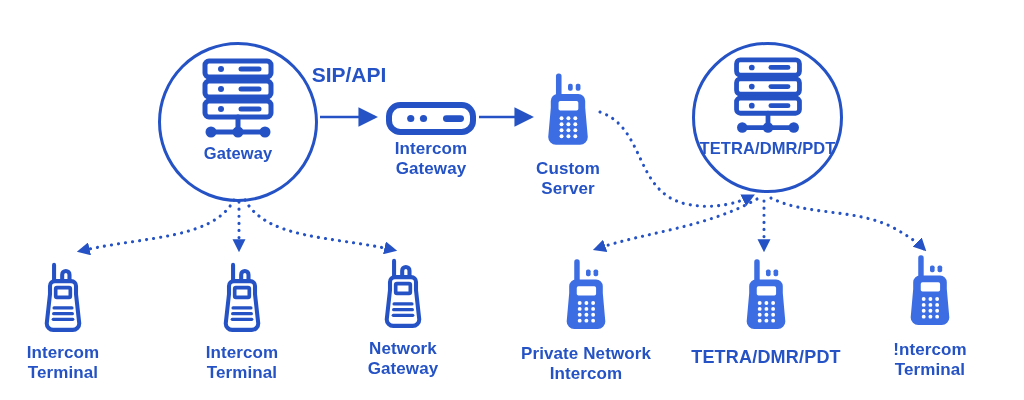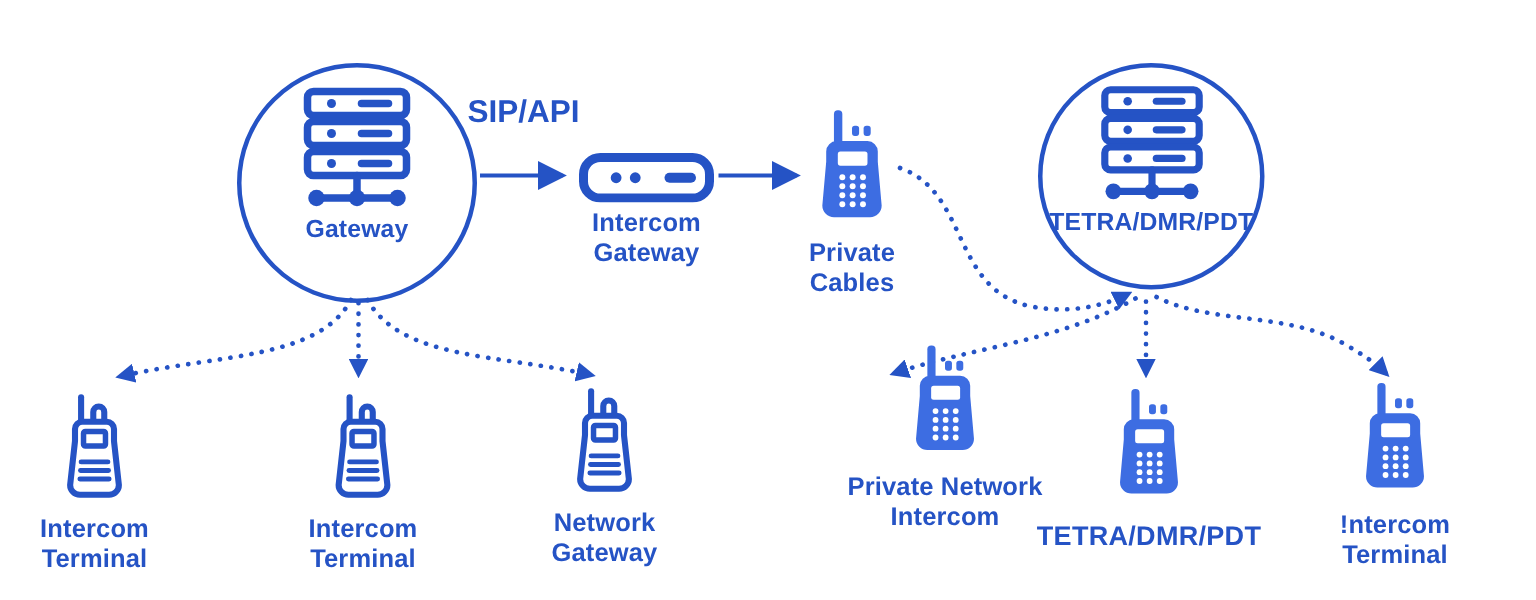--- a/index.html
+++ b/index.html
@@ -122,21 +122,21 @@
           <circle cx="28.5" cy="63" r="2.3"></circle>
           <circle cx="36.5" cy="63" r="2.3"></circle>
         <circle cx="20.5" cy="70" r="2.3"></circle>
           <circle cx="28.5" cy="70" r="2.3"></circle>
           <circle cx="36.5" cy="70" r="2.3"></circle>
         <circle cx="20.5" cy="77" r="2.3"></circle>
           <circle cx="28.5" cy="77" r="2.3"></circle>
           <circle cx="36.5" cy="77" r="2.3"></circle>
       </g>
     </svg>
-    <div class="node-label" style="margin-top:3px;">Private Cables</div>
+    <div class="node-label" style="margin-top:3px;">Custom Server</div>
   </div>
 
   <div class="abs circle-node" style="left:692px;top:42px;width:151px;height:151px;padding-top:12px;">
     <svg width="88" height="82" viewBox="0 0 90 86" class="stroke-icon">
       <g fill="none" stroke="currentColor" stroke-width="5" stroke-linecap="round">
         <rect x="12" y="3" width="66" height="16" rx="4"></rect>
         <rect x="12" y="23" width="66" height="16" rx="4"></rect>
         <rect x="12" y="43" width="66" height="16" rx="4"></rect>
         <line x1="48" y1="11" x2="66" y2="11"></line>
         <line x1="48" y1="31" x2="66" y2="31"></line>
@@ -203,21 +203,21 @@
         <line x1="16.5" y1="66" x2="39.5" y2="66" stroke-width="4"></line>
         <line x1="16" y1="73" x2="40" y2="73" stroke-width="4"></line>
       </g>
     </svg>
     <div class="node-label" style="margin-top:5px;">
       <span>Network</span>
       <span>Gateway</span>
     </div>
   </div>
 
-  <div class="abs" style="left:516px;top:227px;width:140px;text-align:center;margin-left:44px;">
+  <div class="abs" style="left:516px;top:256px;width:140px;text-align:center;">
     <svg width="48" height="84" viewBox="0 0 56 100" class="fill-icon" style="margin:0 auto;">
       <g fill="currentColor">
         <rect x="14" y="4" width="6.5" height="27" rx="3"></rect>
         <rect x="28" y="16" width="5.5" height="8" rx="2.2"></rect>
         <rect x="37" y="16" width="5.5" height="8" rx="2.2"></rect>
         <path d="M16,28 h24 a8,8 0 0 1 8,8 v8 l3,34 a9,9 0 0 1 -9,9 H14 a9,9 0 0 1 -9,-9 l3,-34 v-8 a8,8 0 0 1 8,-8 z"></path>
       </g>
       <rect x="17" y="36" width="23" height="11" rx="2" fill="#fff"></rect>
       <g fill="#fff">
         <circle cx="20.5" cy="56" r="2.3"></circle>

